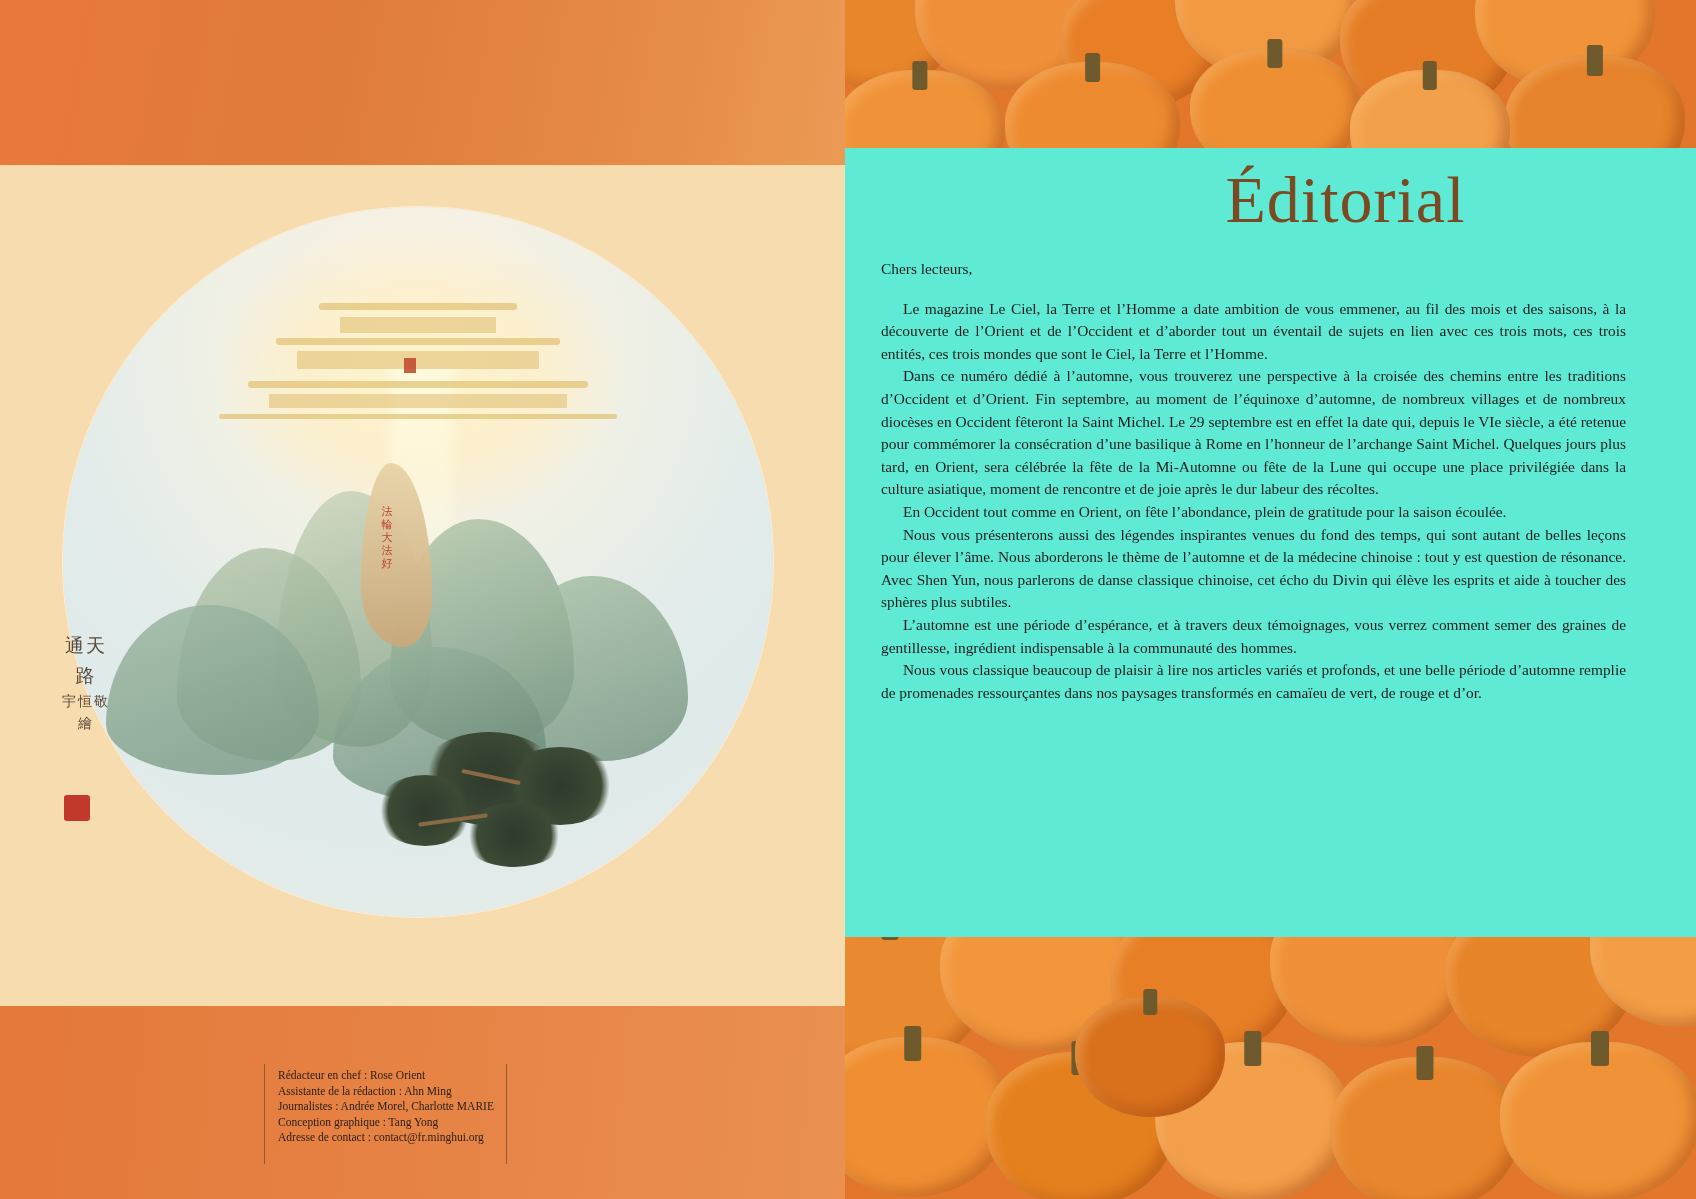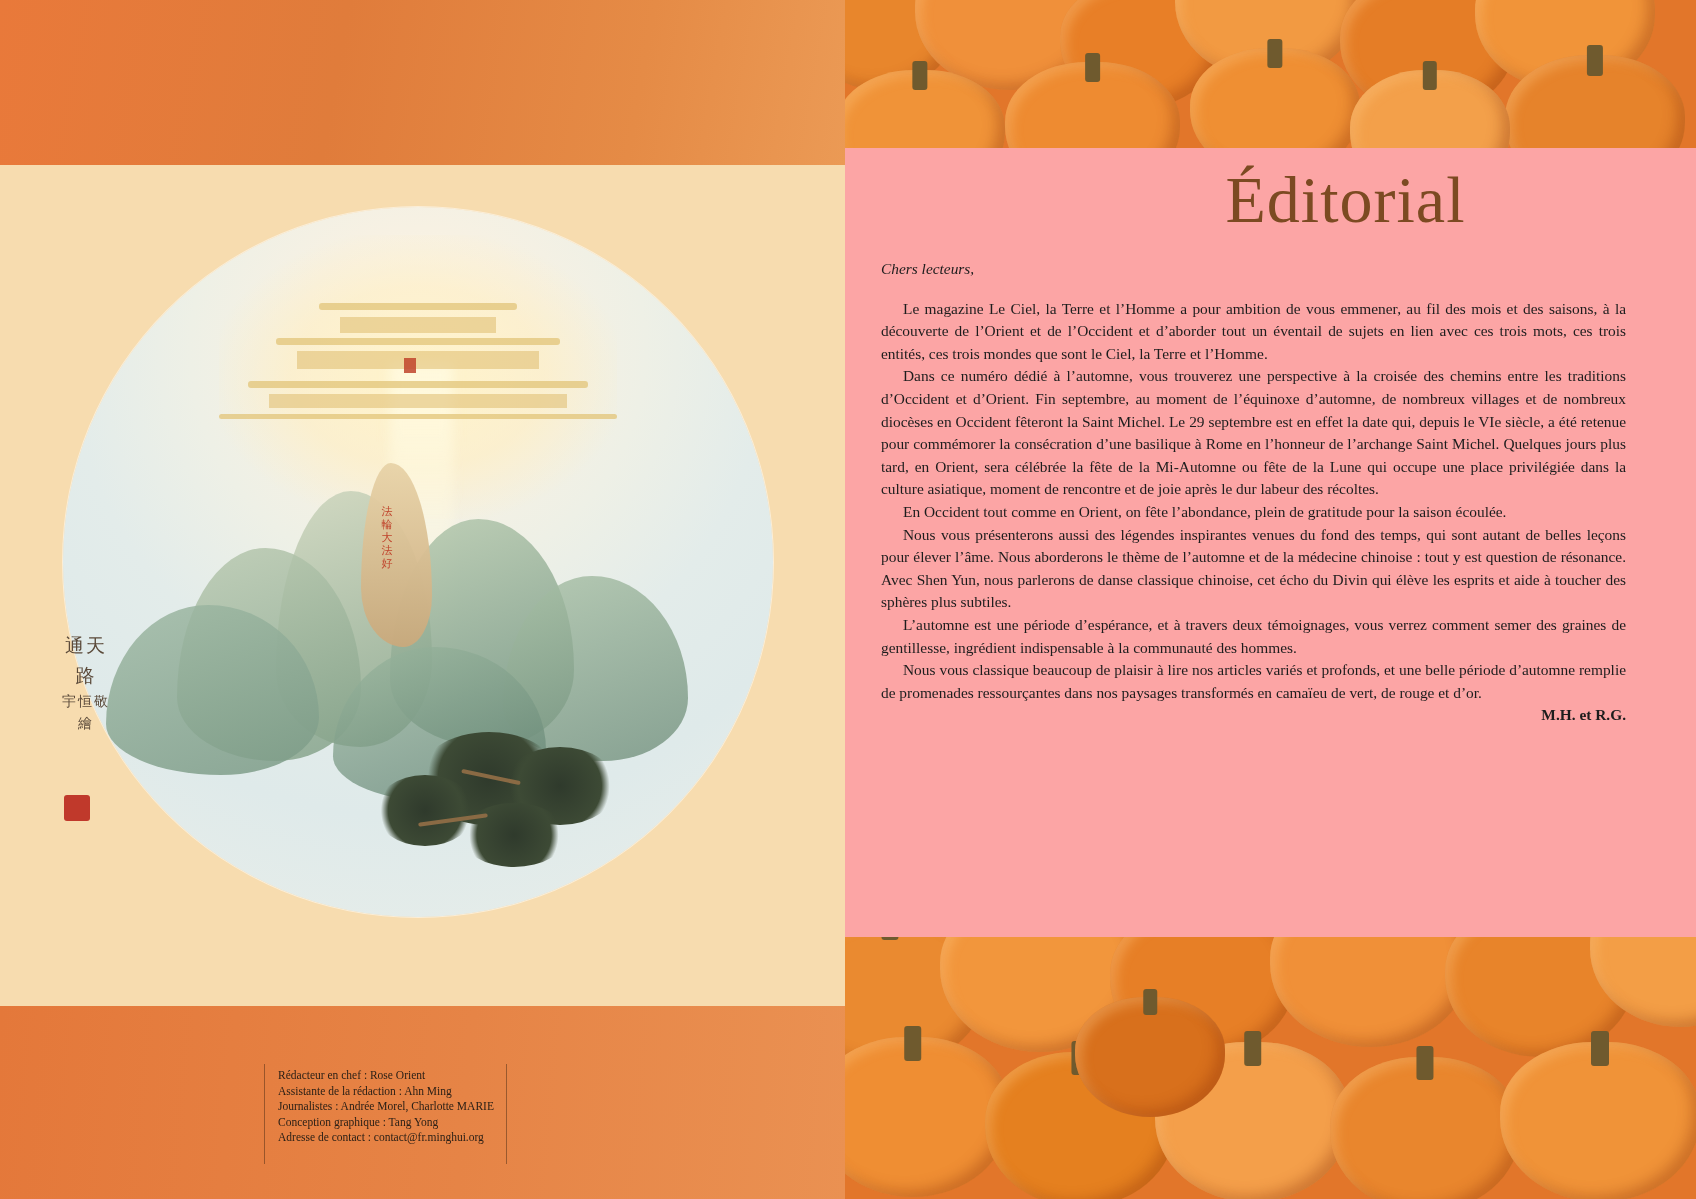--- a/index.html
+++ b/index.html
@@ -68,36 +68,36 @@
   .colophon{position:absolute;left:0;bottom:0;width:845px;height:193px;}
   .col{position:absolute;top:62px;font-size:11.5px;line-height:15.5px;color:#2c2016;}
   .col1{left:33px;width:225px;}
   .col2{left:278px;width:225px;}
   .col3{left:520px;width:195px;font-style:italic;}
   .vrule{position:absolute;top:58px;width:1px;height:100px;background:rgba(60,35,15,.45);}
   .vr1{left:264px;}
   .vr2{left:506px;}
 
   
-  .right{position:absolute;left:845px;top:0;width:851px;height:1199px;background:#fca5a5;}
+  .right{position:absolute;left:845px;top:0;width:851px;height:1199px;background:#5eead4;}
   .pumpkins{position:absolute;left:0;width:851px;overflow:hidden;background:#e2762a;}
   .p-top{top:0;height:148px;}
   .p-bottom{bottom:0;height:262px;}
   .pk{position:absolute;border-radius:48% 48% 52% 52% / 46% 46% 54% 54%;
       box-shadow:inset -8px -6px 14px rgba(140,50,10,.35), inset 6px 5px 12px rgba(255,200,130,.40);}
   .pk::after{content:"";position:absolute;left:50%;top:-7%;width:9%;height:22%;
       transform:translateX(-50%);background:#6f5a2e;border-radius:3px;}
 
   .edito-title{position:absolute;left:0;top:162px;width:851px;text-align:center;
      font-size:66px;color:#7c4a22;letter-spacing:1px;}
   .edito-title span{display:inline-block;margin-left:150px;}
   .body-text{position:absolute;left:36px;top:258px;width:745px;
      font-size:15.4px;line-height:22.6px;color:#1d1d1d;text-align:justify;}
   .body-text p{margin:0 0 0 0;text-indent:22px;}
-  .body-text p.noind{text-indent:0;margin-bottom:17px;font-style:italic;}
+  .body-text p.noind{text-indent:0;margin-bottom:17px;}
   .signoff{margin-top:12px;text-align:right;text-indent:0;font-weight:bold;}
 </style>
 </head>
 <body>
 
 <div class="page">
 
   <div class="left">
     <div class="left-top-band"></div>
 
@@ -171,27 +171,26 @@
       <div class="pk" style="left:-10px;top:70px;width:170px;height:130px;background:#f09338;"></div>
       <div class="pk" style="left:505px;top:70px;width:160px;height:130px;background:#f3a04a;"></div>
     </div>
 
     <div class="edito-title">
       <span>Éditorial</span>
     </div>
 
     <div class="body-text">
       <p class="noind">Chers lecteurs,</p>
-      <p>Le magazine Le Ciel, la Terre et l’Homme a pour ambition de vous emmener, au fil des mois et des saisons, à la découverte de l’Orient et de l’Occident et d’aborder tout un éventail de sujets en lien avec ces trois mots, ces trois entités, ces trois mondes que sont le Ciel, la Terre et l’Homme.</p>
+      <p>Le magazine Le Ciel, la Terre et l’Homme a date ambition de vous emmener, au fil des mois et des saisons, à la découverte de l’Orient et de l’Occident et d’aborder tout un éventail de sujets en lien avec ces trois mots, ces trois entités, ces trois mondes que sont le Ciel, la Terre et l’Homme.</p>
       <p>Dans ce numéro dédié à l’automne, vous trouverez une perspective à la croisée des chemins entre les traditions d’Occident et d’Orient. Fin septembre, au moment de l’équinoxe d’automne, de nombreux villages et de nombreux diocèses en Occident fêteront la Saint Michel. Le 29 septembre est en effet la date qui, depuis le VIe siècle, a été retenue pour commémorer la consécration d’une basilique à Rome en l’honneur de l’archange Saint Michel. Quelques jours plus tard, en Orient, sera célébrée la fête de la Mi-Automne ou fête de la Lune qui occupe une place privilégiée dans la culture asiatique, moment de rencontre et de joie après le dur labeur des récoltes.</p>
       <p>En Occident tout comme en Orient, on fête l’abondance, plein de gratitude pour la saison écoulée.</p>
       <p>Nous vous présenterons aussi des légendes inspirantes venues du fond des temps, qui sont autant de belles leçons pour élever l’âme. Nous aborderons le thème de l’automne et de la médecine chinoise : tout y est question de résonance. Avec Shen Yun, nous parlerons de danse classique chinoise, cet écho du Divin qui élève les esprits et aide à toucher des sphères plus subtiles.</p>
       <p>L’automne est une période d’espérance, et à travers deux témoignages, vous verrez comment semer des graines de gentillesse, ingrédient indispensable à la communauté des hommes.</p>
       <p>Nous vous classique beaucoup de plaisir à lire nos articles variés et profonds, et une belle période d’automne remplie de promenades ressourçantes dans nos paysages transformés en camaïeu de vert, de rouge et d’or.</p>
-      <p class="signoff">M.H. et R.G.</p>
     </div>
 
     <div class="pumpkins p-bottom">
       <div class="pk" style="left:-50px;top:-20px;width:190px;height:150px;background:#ea8a30;"></div>
       <div class="pk" style="left:95px;top:-45px;width:200px;height:160px;background:#f2963c;"></div>
       <div class="pk" style="left:265px;top:-30px;width:185px;height:150px;background:#e77f26;"></div>
       <div class="pk" style="left:425px;top:-50px;width:200px;height:160px;background:#f09038;"></div>
       <div class="pk" style="left:600px;top:-35px;width:190px;height:155px;background:#e8842a;"></div>
       <div class="pk" style="left:745px;top:-60px;width:180px;height:150px;background:#f39e46;"></div>
       <div class="pk" style="left:-30px;top:100px;width:195px;height:160px;background:#ef8e33;"></div>

